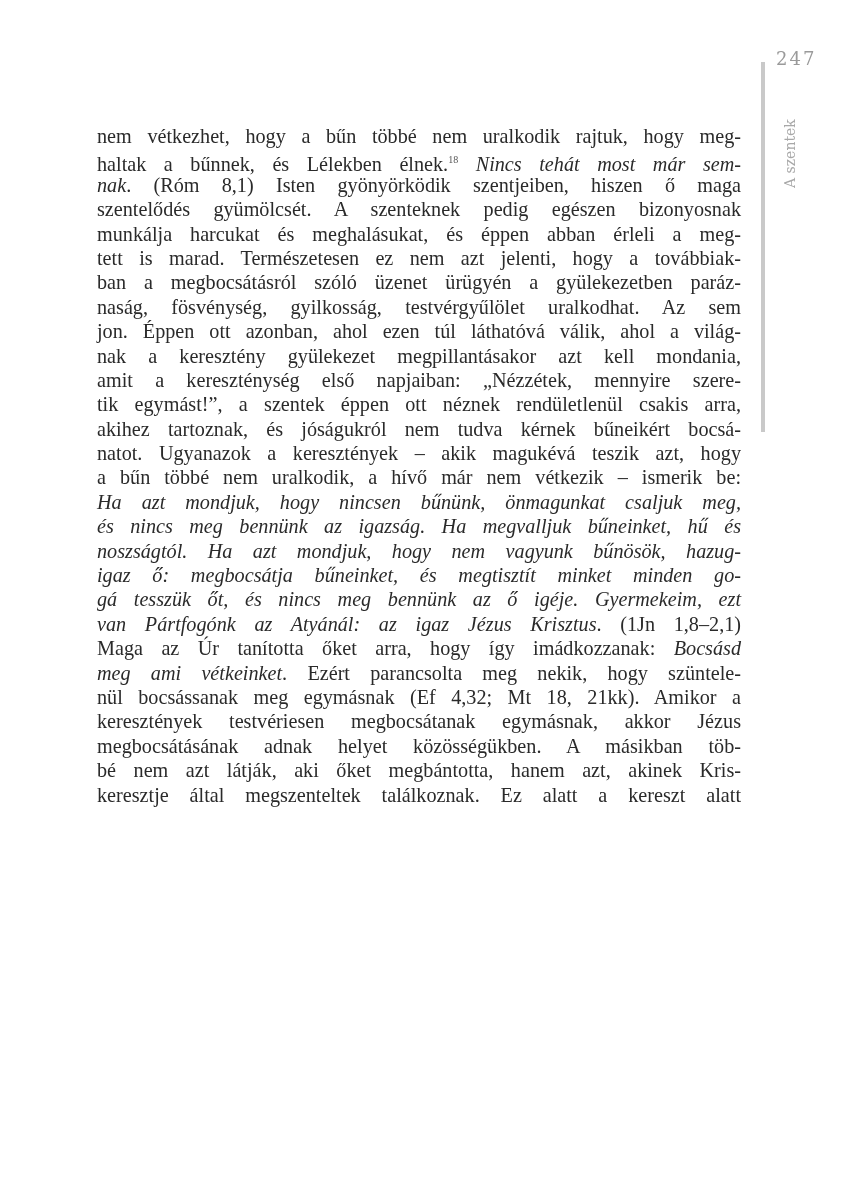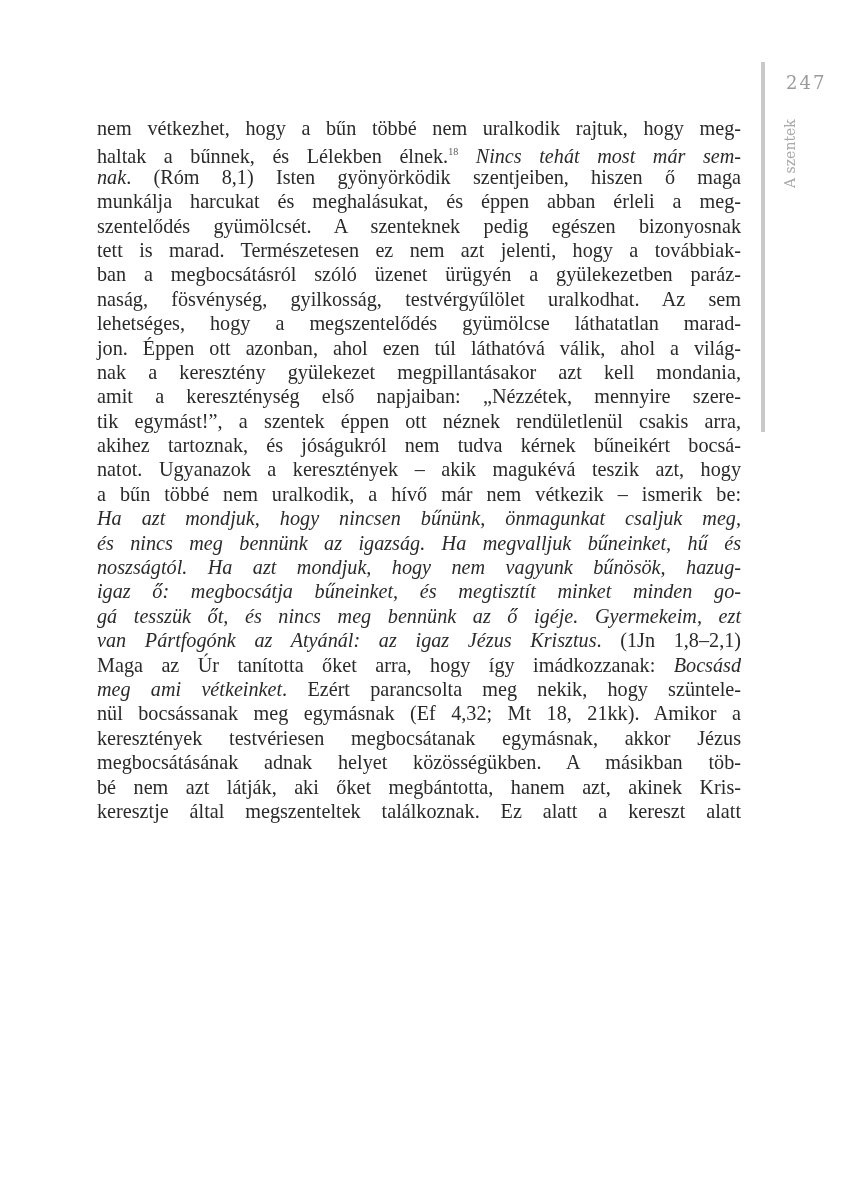--- a/index.html
+++ b/index.html
@@ -1,35 +1,34 @@
 <!DOCTYPE html>
 <html><head>
 <meta charset="utf-8">
 <style>
   html, body { margin: 0; padding: 0; background: #ffffff; }
   body { width: 867px; height: 1200px; position: relative; overflow: hidden; }
   .page { position: absolute; left: 0; top: 0; width: 867px; height: 1200px; background: #fff; }
   .page-number {
-    position: absolute; left: 776px; top: 72px;
+    position: absolute; left: 776px; top: 48px;
     font-family: "DejaVu Serif", serif; font-size: 18px; color: #9a9a9a;
     letter-spacing: 2px;
-    margin-left: 10px;
   }
   .side-rule {
     position: absolute; left: 761px; top: 62px; width: 4px; height: 370px;
     background: #c9c9c9;
   }
   .running-head {
     position: absolute; left: 782px; top: 188px;
     transform: rotate(-90deg); transform-origin: left top;
     font-family: "DejaVu Serif", serif; font-size: 14px; color: #a8a8a8;
     white-space: nowrap;
   }
   .body-text {
-    position: absolute; left: 97px; top: 116px; width: 644px;
+    position: absolute; left: 97px; top: 124px; width: 644px;
     font-family: "Liberation Serif", serif; font-size: 20.2px; line-height: 24.4px;
     color: #2a2a2a;
   }
   .line {
     display: block; white-space: nowrap;
     text-align: justify; text-align-last: justify;
     height: 24.4px;
   }
   .line.last { text-align-last: justify; }
   .line em, .line i { font-style: italic; }
@@ -39,26 +38,25 @@
 <body>
 
 <div class="page">
   <div class="page-number">247</div>
   <div class="side-rule"></div>
   <div class="running-head">A szentek</div>
   <div class="body-text" id="body-text">
       <span class="line"><span>nem vétkezhet, hogy a bűn többé nem uralkodik rajtuk, hogy meg-</span></span>
       <span class="line"><span>haltak a bűnnek, és Lélekben élnek.</span><sup class="fn">18</sup><span> </span><em>Nincs tehát most már sem-</em></span>
       <span class="line"><em>nak</em><span>. (Róm 8,1) Isten gyönyörködik szentjeiben, hiszen ő maga</span></span>
+      <span class="line"><span>szentelődés gyümölcsét. A szenteknek pedig egészen bizonyosnak</span></span>
       <span class="line"><span>munkálja harcukat és meghalásukat, és éppen abban érleli a meg-</span></span>
-      <span class="line"><span>szentelődés gyümölcsét. A szenteknek pedig egészen bizonyosnak</span></span>
       <span class="line"><span>tett is marad. Természetesen ez nem azt jelenti, hogy a továbbiak-</span></span>
       <span class="line"><span>ban a megbocsátásról szóló üzenet ürügyén a gyülekezetben paráz-</span></span>
       <span class="line"><span>naság, fösvénység, gyilkosság, testvérgyűlölet uralkodhat. Az sem</span></span>
-      <span class="line"><span>lehetséges, hogy a megszentelődés gyümölcse láthatatlan marad-</span></span>
       <span class="line"><span>jon. Éppen ott azonban, ahol ezen túl láthatóvá válik, ahol a világ-</span></span>
       <span class="line"><span>nak a keresztény gyülekezet megpillantásakor azt kell mondania,</span></span>
       <span class="line"><span>amit a kereszténység első napjaiban: „Nézzétek, mennyire szere-</span></span>
       <span class="line"><span>tik egymást!”, a szentek éppen ott néznek rendületlenül csakis arra,</span></span>
       <span class="line"><span>akihez tartoznak, és jóságukról nem tudva kérnek bűneikért bocsá-</span></span>
       <span class="line"><span>natot. Ugyanazok a keresztények – akik magukévá teszik azt, hogy</span></span>
       <span class="line"><span>a bűn többé nem uralkodik, a hívő már nem vétkezik – ismerik be:</span></span>
       <span class="line"><em>Ha azt mondjuk, hogy nincsen bűnünk, önmagunkat csaljuk meg,</em></span>
       <span class="line"><em>és nincs meg bennünk az igazság. Ha megvalljuk bűneinket, hű és</em></span>
       <span class="line"><em>noszságtól. Ha azt mondjuk, hogy nem vagyunk bűnösök, hazug-</em></span>

